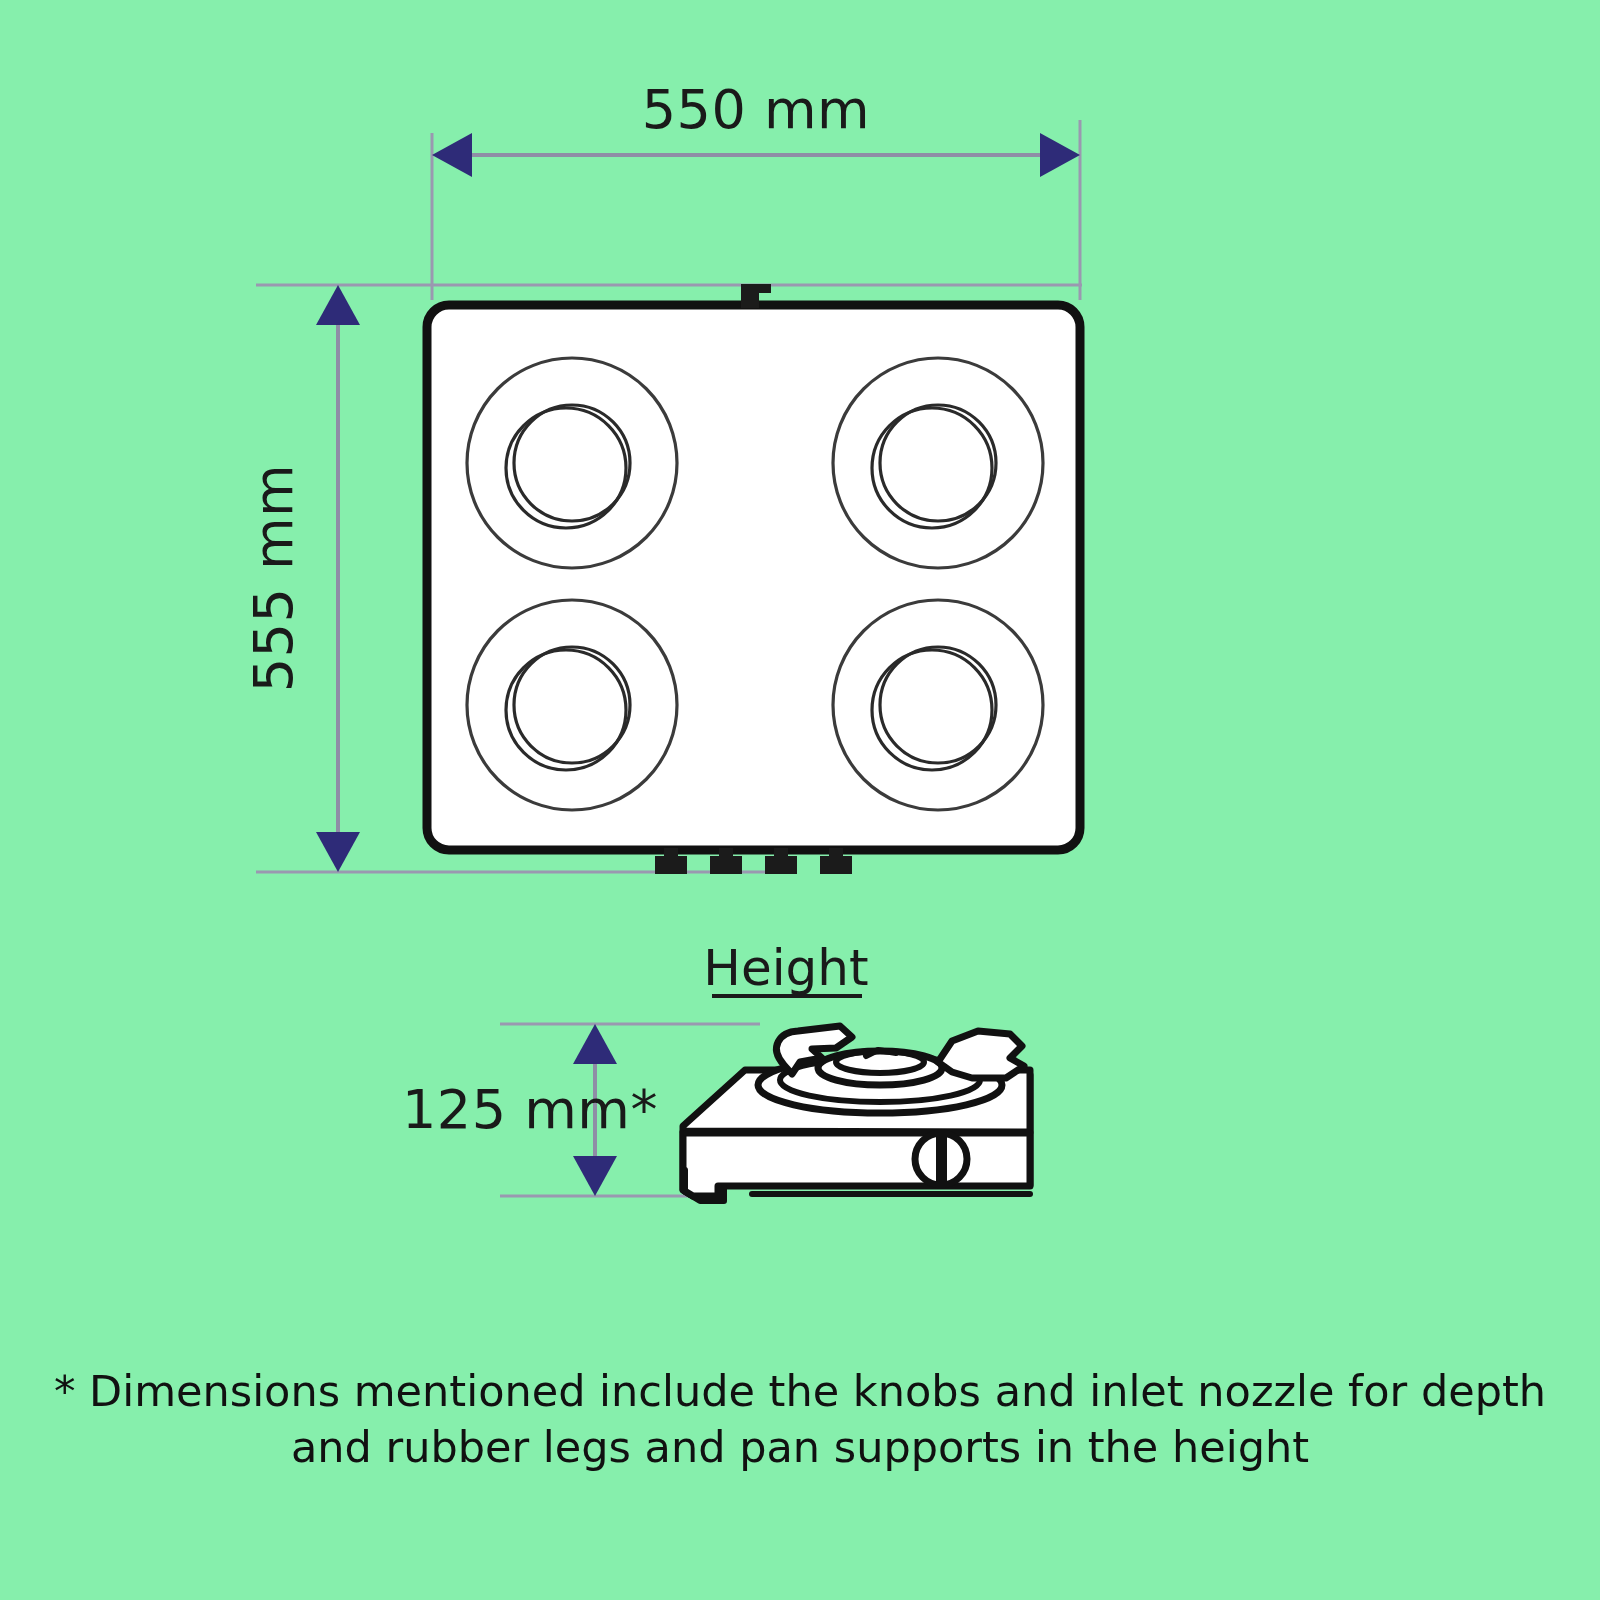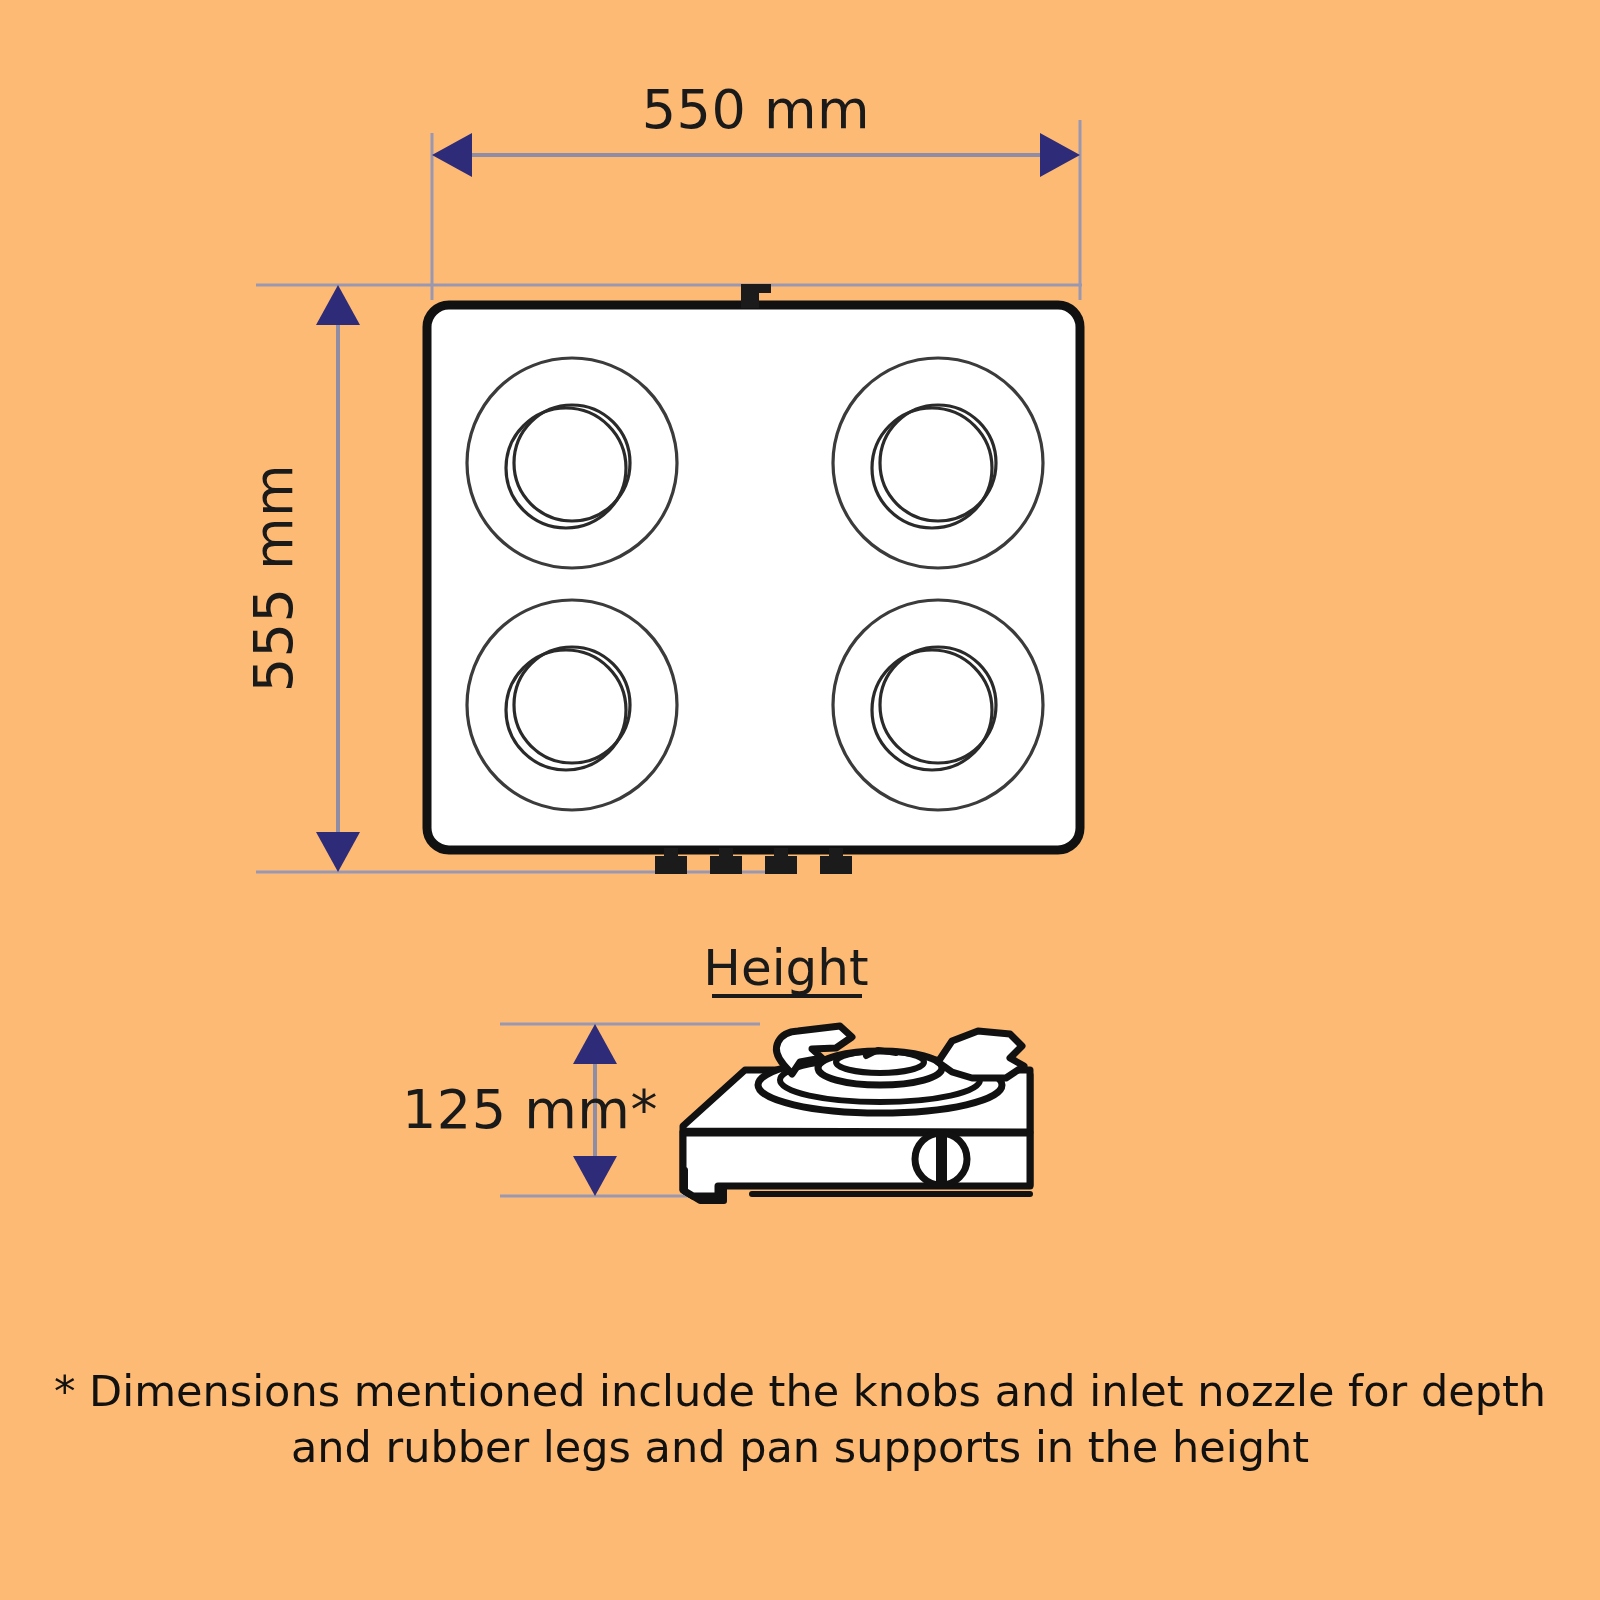--- a/index.html
+++ b/index.html
@@ -8,21 +8,21 @@
     padding: 0;
     background: #ffffff;
   }
   body {
     font-family: "DejaVu Sans", "Liberation Sans", sans-serif;
   }
   #page {
     position: relative;
     width: 1600px;
     height: 1600px;
-    background: #fdba74;
+    background: #86efac;
     overflow: hidden;
   }
   #diagram {
     position: absolute;
     top: 0;
     left: 0;
     width: 1600px;
     height: 1600px;
   }
   .dim-text {

